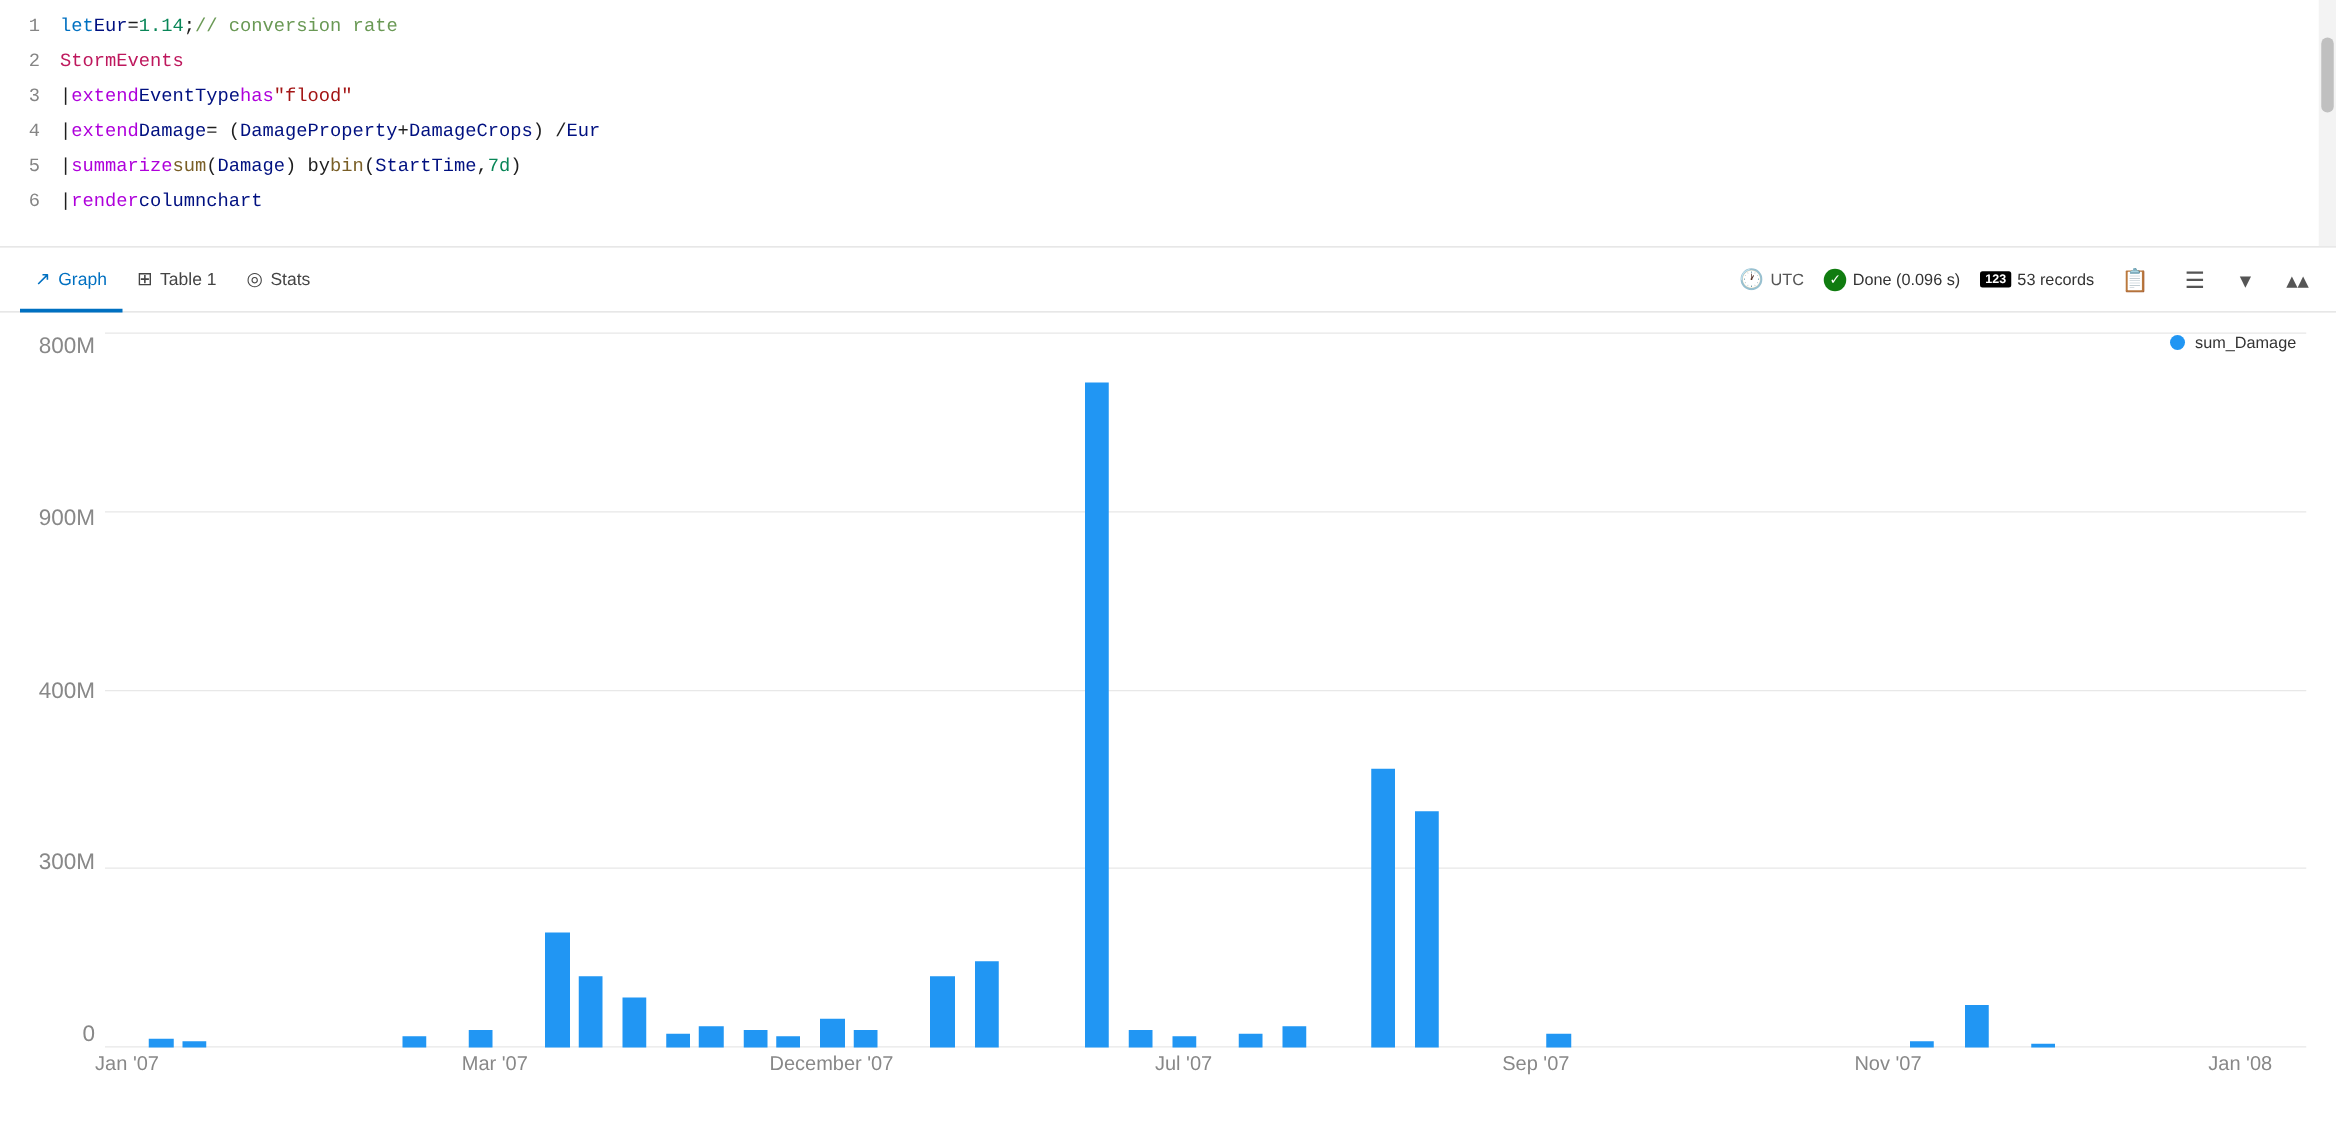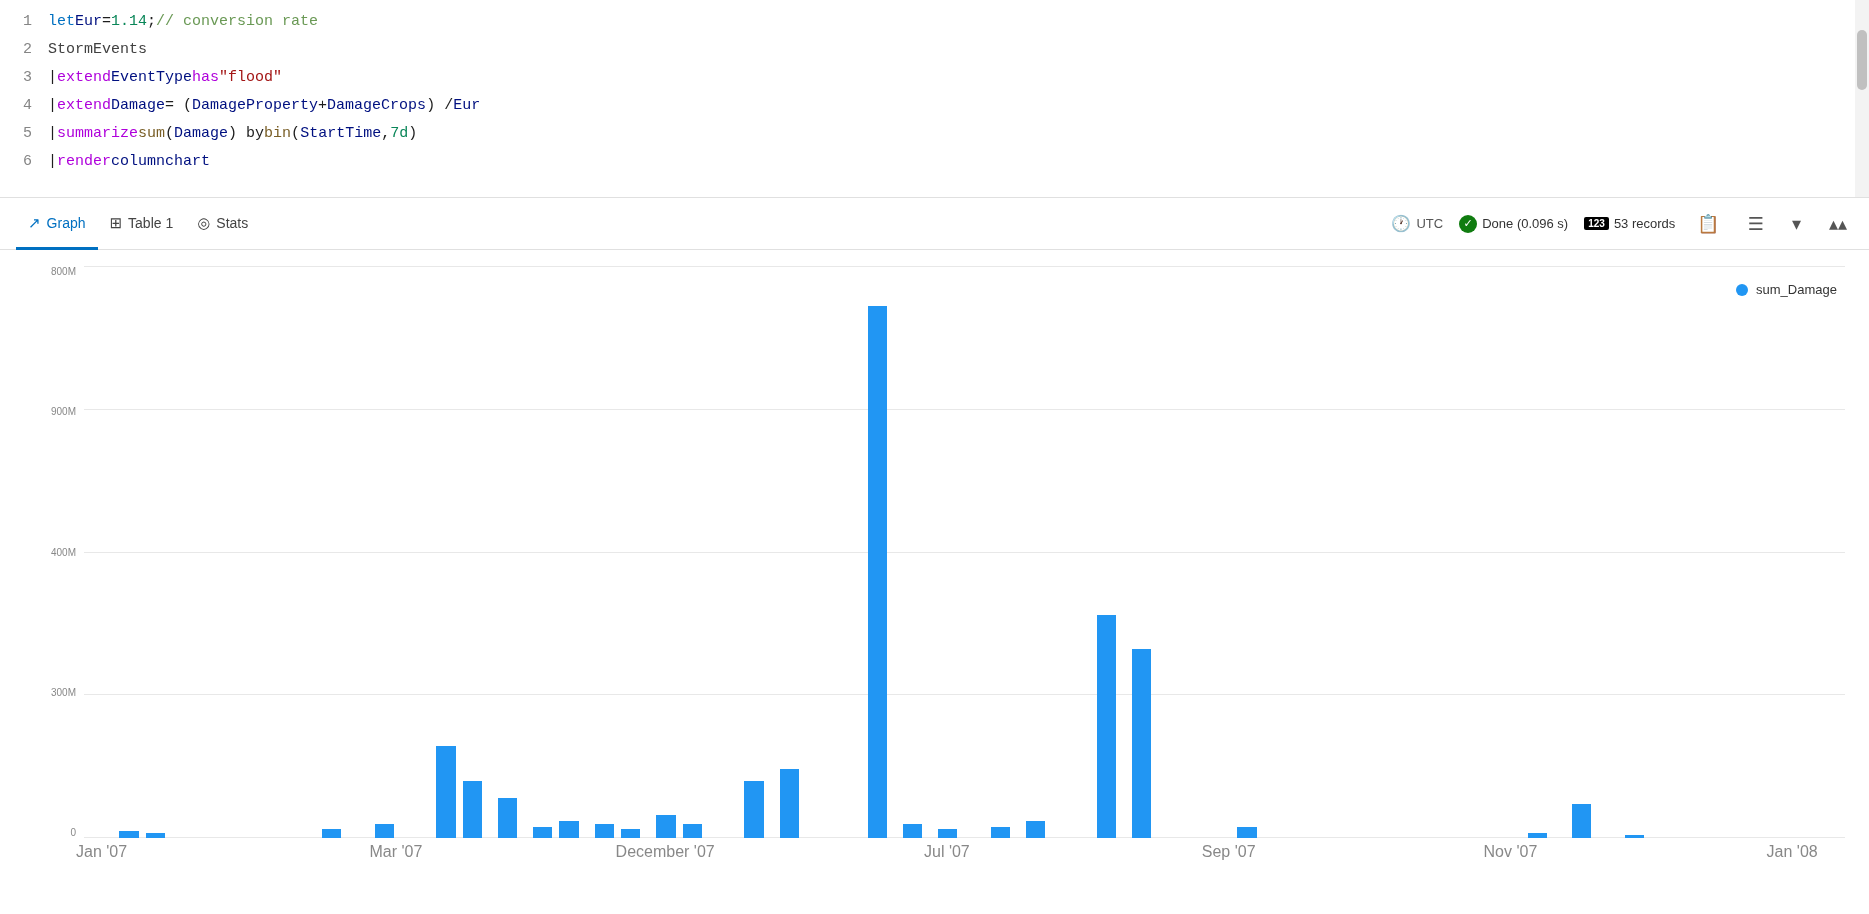--- a/index.html
+++ b/index.html
@@ -28,21 +28,21 @@
       text-align: right;
       padding-right: 16px;
       user-select: none;
       flex-shrink: 0;
     }
     .code-content { display: flex; flex-wrap: wrap; align-items: flex-end; }
     .kw-blue { color: #0070c1; }
     .kw-green { color: #098658; }
     .kw-magenta { color: #af00db; }
     .kw-purple { color: #795e26; }
-    .kw-cyan { color: #404040; }
+    .kw-cyan { color: #be185d; }
     .kw-darkblue { color: #001080; }
     .kw-plain { color: #1e1e1e; }
     .kw-string { color: #a31515; }
     .kw-comment { color: #6a9955; }
 
     
     .scrollbar-track {
       position: absolute;
       right: 0; top: 0; bottom: 0;
       width: 14px;
@@ -142,21 +142,21 @@
 
     
     .chart-area {
       padding: 16px 24px 8px 24px;
       position: relative;
       height: calc(914px - 198px - 52px);
       overflow: hidden;
     }
     .chart-legend {
       position: absolute;
-      top: 32px;
+      top: 16px;
       right: 32px;
       display: flex;
       align-items: center;
       gap: 8px;
       font-size: 13px;
       color: #333;
     }
     .legend-dot {
       width: 12px; height: 12px;
       border-radius: 50%;
@@ -171,21 +171,21 @@
     .y-axis {
       width: 60px;
       display: flex;
       flex-direction: column;
       justify-content: space-between;
       padding-bottom: 28px;
       align-items: flex-end;
       padding-right: 8px;
     }
     .y-label {
-      font-size: 10px;
+      font-size: 18px;
       color: #888;
     }
     .chart-inner {
       flex: 1;
       position: relative;
     }
     .grid-lines {
       position: absolute;
       top: 0; left: 0; right: 0;
       bottom: 28px;

